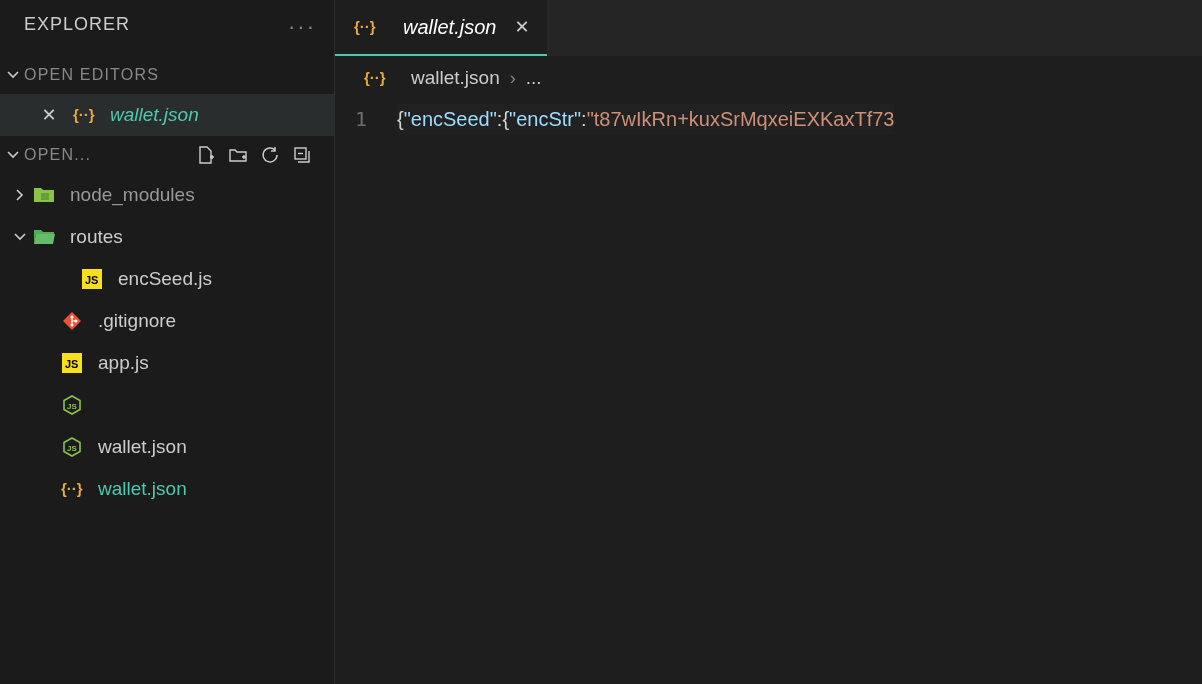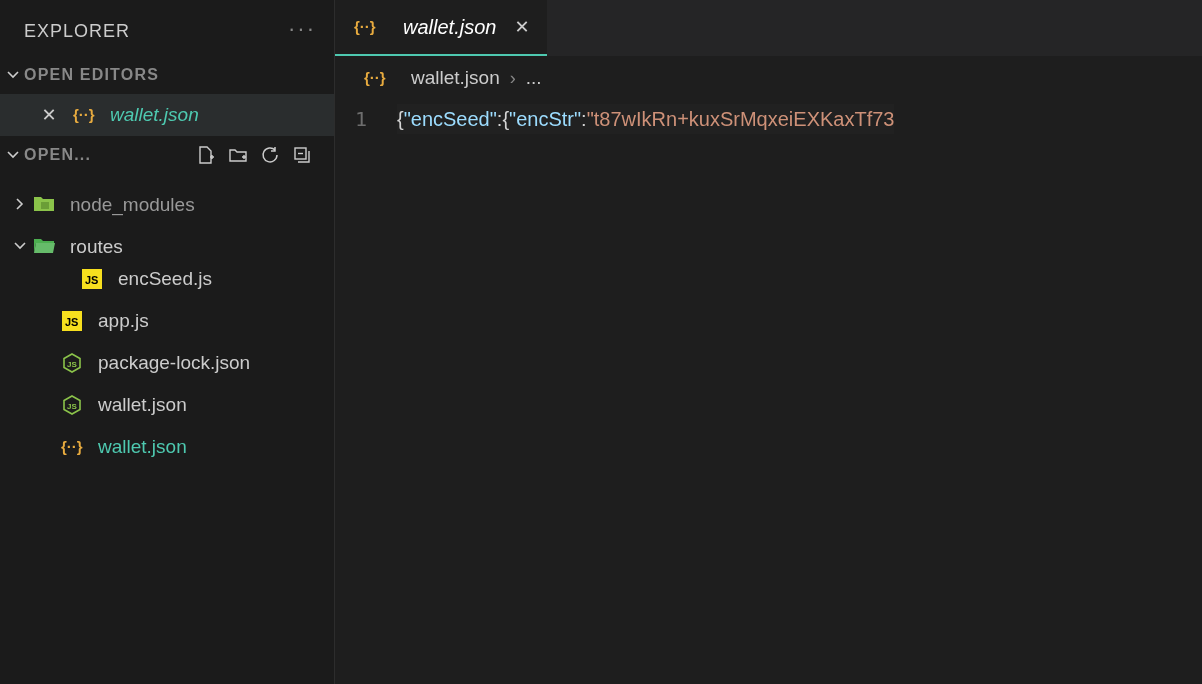--- a/index.html
+++ b/index.html
@@ -1,37 +1,37 @@
 <!DOCTYPE html>
 <html><head>
 <meta charset="utf-8">
 <style>
 *{margin:0;padding:0;box-sizing:border-box;font-family:-apple-system,BlinkMacSystemFont,"Segoe UI",sans-serif}
 body{background:#1e1e1e;color:#ccc;width:1202px;height:684px;overflow:hidden;display:flex}
 .sidebar{width:334px;background:#1b1b1b;display:flex;flex-direction:column;flex-shrink:0}
-.sidebar-header{display:flex;align-items:flex-end;padding:14px 18px 14px 24px;height:56px}
+.sidebar-header{display:flex;align-items:flex-start;padding:14px 18px 14px 24px;height:56px}
 .sidebar-title{color:#ccc;font-size:18px;font-weight:400;letter-spacing:1px}
 .spacer{flex:1}
 .more-icon{color:#888;font-size:22px;letter-spacing:2px;cursor:pointer}
 .section-header{display:flex;align-items:center;padding:6px 8px 6px 2px;height:38px;cursor:pointer}
 .chev{width:22px;height:22px;display:flex;align-items:center;justify-content:center;color:#ccc}
-.section-label{color:#888;font-size:16px;font-weight:700;letter-spacing:1.2px}
+.section-label{color:#888;font-size:16px;font-weight:400;letter-spacing:1.2px}
 .section-actions{display:flex;gap:8px;margin-left:auto;padding-right:12px}
 .hdr-icon{width:24px;height:24px;display:flex;align-items:center;justify-content:center;color:#ccc;cursor:pointer}
 .tree-item{display:flex;align-items:center;height:42px;padding-left:18px;cursor:pointer}
 .tree-item.open-editor{padding-left:40px}
 .tree-item.nested{padding-left:80px}
 .tree-item.active{background:#2a2d2e}
 .file-icon{width:24px;height:24px;display:flex;align-items:center;justify-content:center;margin-right:14px;flex-shrink:0}
 .file-label{font-size:19px;color:#ccc;white-space:nowrap}
 .file-label.teal{color:#4ec9b0;font-style:italic}
 .file-label.tealn{color:#4ec9b0}
 .file-label.dim{color:#999}
 .close-x{color:#ccc;font-size:18px;margin-right:14px;width:18px;text-align:center}
-.tree-folder{display:flex;align-items:flex-end;height:42px;padding-left:8px;cursor:pointer}
+.tree-folder{display:flex;align-items:center;height:42px;padding-left:8px;cursor:pointer}
 .tree-folder.nested{}
 .fold-chev{width:24px;height:24px;display:flex;align-items:center;justify-content:center;color:#ccc}
 .editor{flex:1;background:#1e1e1e;display:flex;flex-direction:column;border-left:1px solid #2d2d2d;min-width:0}
 .tabs{display:flex;height:56px;background:#252526}
 .tab{display:flex;align-items:center;background:#1e1e1e;padding:0 18px;border-bottom:2px solid #4ec9b0;gap:12px}
 .tab-label{color:#fff;font-style:italic;font-size:20px}
 .tab-close{color:#ccc;font-size:18px;cursor:pointer;margin-left:6px}
 .breadcrumb{display:flex;align-items:center;padding:10px 24px 10px 28px;gap:10px;height:44px}
 .bc-label{color:#ccc;font-size:19px}
 .bc-sep{color:#888;font-size:18px}
@@ -138,39 +138,50 @@
   <div class="tree-item nested">
     <span class="file-icon">
       <svg width="20" height="20" viewBox="0 0 20 20">
           <rect width="20" height="20" fill="#f7df1e"></rect>
           <text x="3" y="15" font-size="11" font-weight="700" fill="#000">JS</text>
         </svg>
     </span>
     <span class="file-label">encSeed.js</span>
   </div>
 
+  <div class="tree-item" style="padding-left:60px">
+    <span class="file-icon">
+      <svg width="20" height="20" viewBox="0 0 20 20">
+          <path d="M10 1l9 9-9 9-9-9z" fill="#f05133"></path>
+          <circle cx="10" cy="6" r="1.5" fill="#fff"></circle>
+          <circle cx="10" cy="14" r="1.5" fill="#fff"></circle>
+          <circle cx="14" cy="10" r="1.5" fill="#fff"></circle>
+          <path d="M10 6v8M10 10h4" stroke="#fff" stroke-width="1.2"></path>
+        </svg>
+    </span>
+    <span class="file-label">.gitignore</span>
+  </div>
 
   <div class="tree-item" style="padding-left:60px">
     <span class="file-icon">
       <svg width="20" height="20" viewBox="0 0 20 20">
           <rect width="20" height="20" fill="#f7df1e"></rect>
           <text x="3" y="15" font-size="11" font-weight="700" fill="#000">JS</text>
         </svg>
     </span>
     <span class="file-label">app.js</span>
   </div>
 
   <div class="tree-item" style="padding-left:60px">
     <span class="file-icon">
       <svg width="20" height="20" viewBox="0 0 20 20">
           <path d="M10 1l8 4.5v9L10 19 2 14.5v-9z" fill="none" stroke="#8bc34a" stroke-width="1.6"></path>
           <text x="5" y="14" font-size="8" fill="#8bc34a" font-weight="700">JS</text>
         </svg>
     </span>
-    <span class="file-label">package-lock.json</span>
   </div>
 
   <div class="tree-item" style="padding-left:60px">
     <span class="file-icon">
       <svg width="20" height="20" viewBox="0 0 20 20">
           <path d="M10 1l8 4.5v9L10 19 2 14.5v-9z" fill="none" stroke="#8bc34a" stroke-width="1.6"></path>
           <text x="5" y="14" font-size="8" fill="#8bc34a" font-weight="700">JS</text>
         </svg>
     </span>
     <span class="file-label">wallet.json</span>

